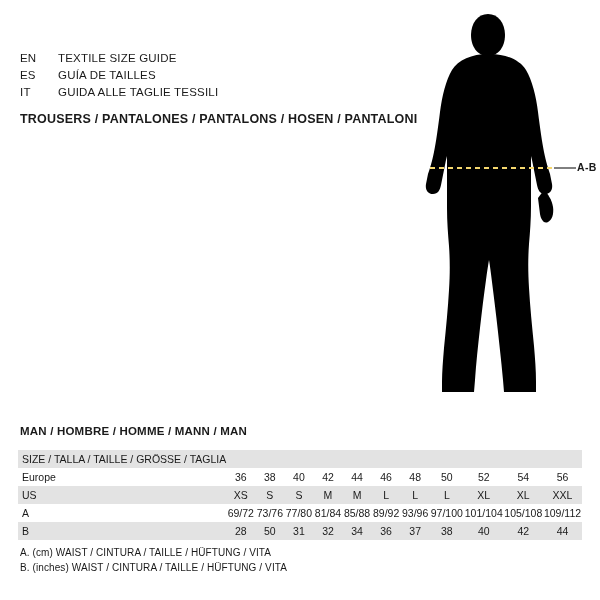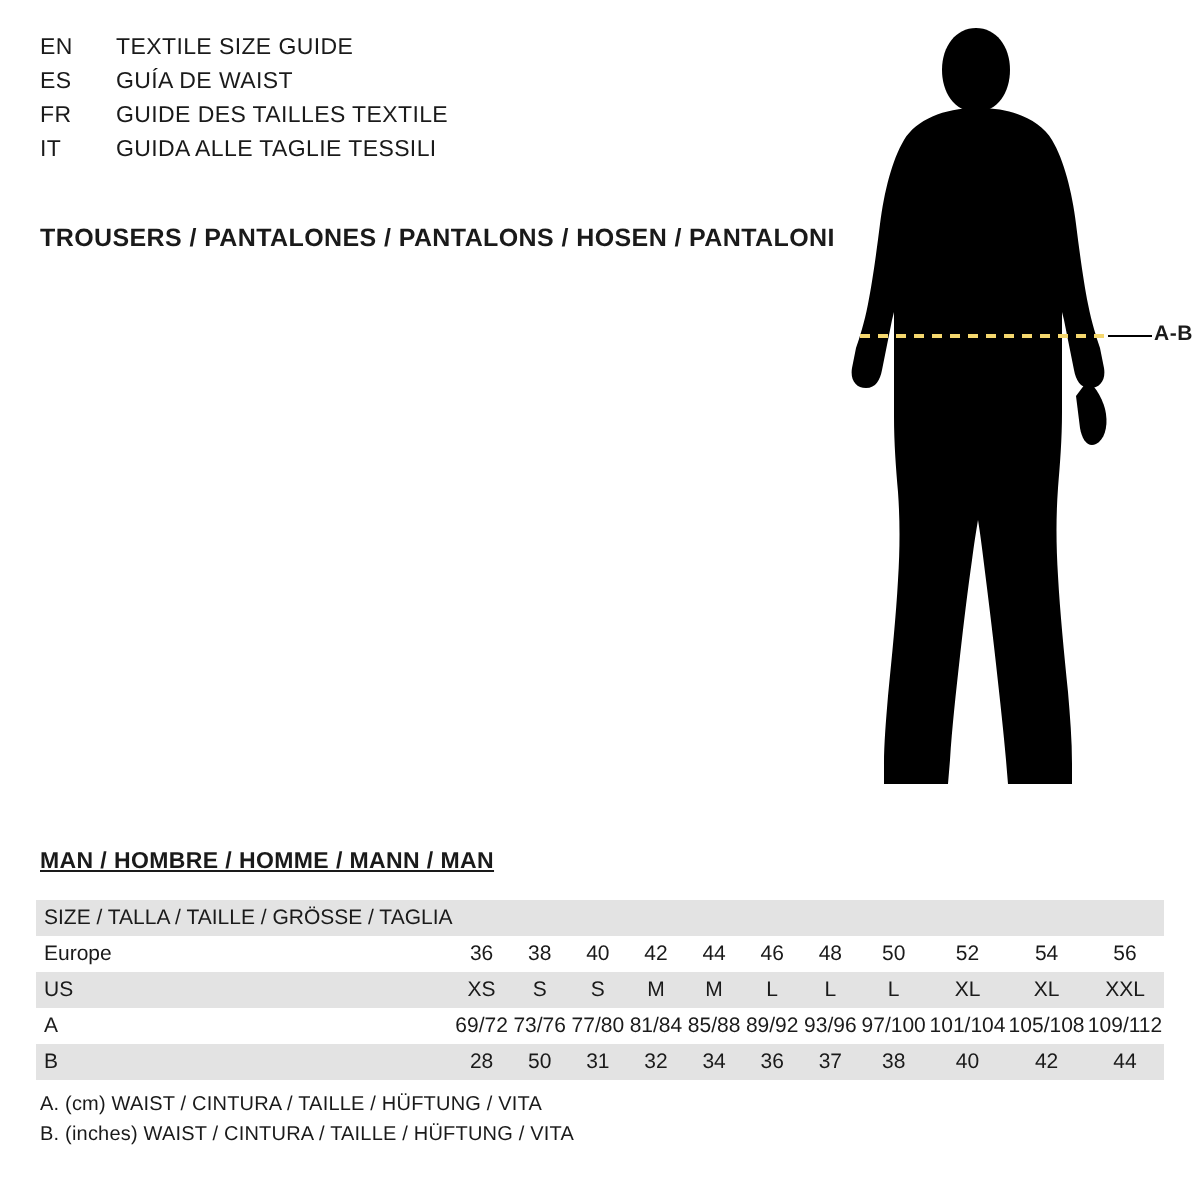--- a/index.html
+++ b/index.html
@@ -37,20 +37,21 @@
     letter-spacing: 0.2px;
   }
   .lang-code {
     width: 38px;
     flex: 0 0 38px;
     font-size: 11.5px;
   }
   .lang-name {
     font-size: 11.5px;
     white-space: nowrap;
+    margin-top: 34px;
   }
 
   
   .section-title {
     position: absolute;
     top: 112px;
     left: 20px;
     font-size: 12.5px;
     font-weight: bold;
     letter-spacing: 0.2px;
@@ -81,21 +82,20 @@
 
   
   .table-title {
     position: absolute;
     top: 425px;
     left: 20px;
     font-size: 11.5px;
     font-weight: bold;
     letter-spacing: 0.2px;
     white-space: nowrap;
-    text-decoration: underline;
   }
   table.size-table {
     position: absolute;
     top: 450px;
     left: 18px;
     width: 564px;
     border-collapse: collapse;
     font-size: 10.5px;
   }
   table.size-table td {
@@ -138,25 +138,21 @@
 
 <div class="page">
 
   <div class="lang-block">
     <div class="lang-row">
       <div class="lang-code">EN</div>
       <div class="lang-name">TEXTILE SIZE GUIDE</div>
     </div>
     <div class="lang-row">
       <div class="lang-code">ES</div>
-      <div class="lang-name">GUÍA DE WAIST</div>
-    </div>
-    <div class="lang-row">
-      <div class="lang-code">FR</div>
-      <div class="lang-name">GUIDE DES TAILLES TEXTILE</div>
+      <div class="lang-name">GUÍA DE TAILLES</div>
     </div>
     <div class="lang-row">
       <div class="lang-code">IT</div>
       <div class="lang-name">GUIDA ALLE TAGLIE TESSILI</div>
     </div>
   </div>
 
   <div class="section-title">TROUSERS / PANTALONES / PANTALONS / HOSEN / PANTALONI</div>
 
   <div class="figure-wrap">

